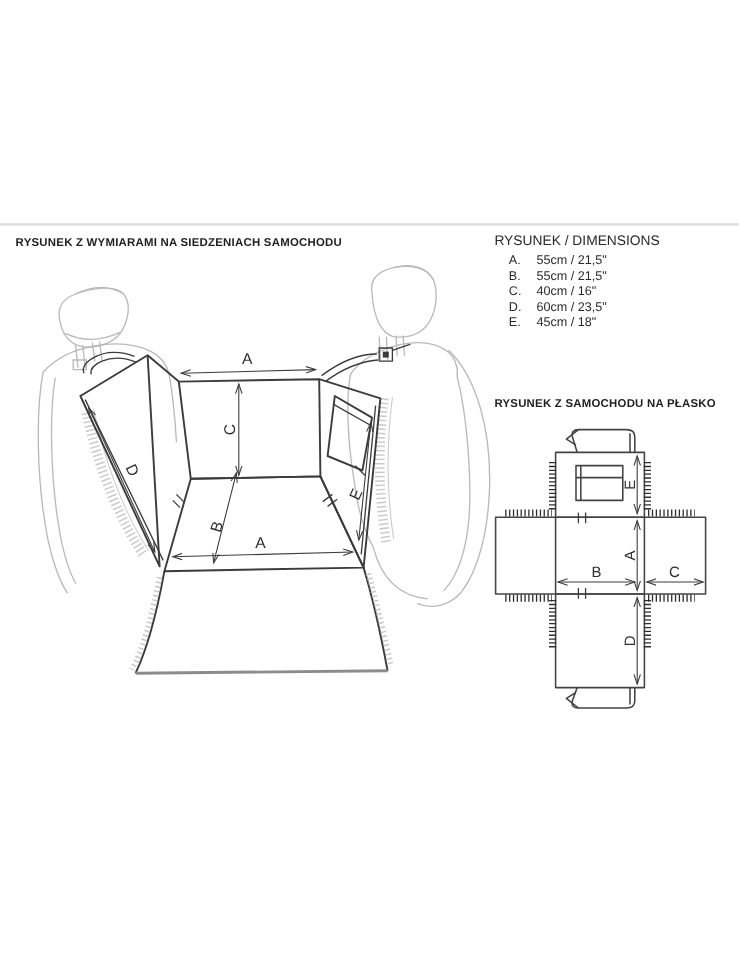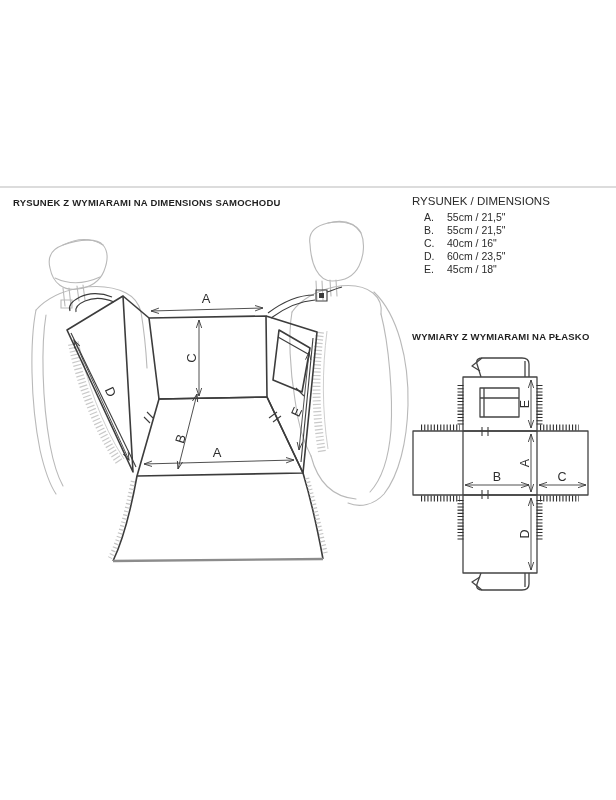--- a/index.html
+++ b/index.html
@@ -32,32 +32,32 @@
   .stitch{stroke:#c4c4c4;fill:none;stroke-width:4.5;stroke-dasharray:1.2 2.6;}
   .skirtbottom{stroke:#8c8c8c;stroke-width:2.4;}
   .lbl{font-family:"Liberation Sans", sans-serif;font-size:13px;fill:#2e2e2e;}
   .lblf{font-family:"Liberation Sans", sans-serif;font-size:12.5px;fill:#2e2e2e;}
 </style>
 </head>
 <body>
 
 <div class="divider"></div>
 
-<h1 class="title-left">RYSUNEK Z WYMIARAMI NA DIMENSIONS SAMOCHODU</h1>
+<h1 class="title-left">RYSUNEK Z WYMIARAMI NA SIEDZENIACH SAMOCHODU</h1>
 
 <div class="dims">
   <div class="dims-title">RYSUNEK / DIMENSIONS</div>
   <div class="dim-row"><span class="dl">A.</span><span class="dv">55cm / 21,5"</span></div>
   <div class="dim-row"><span class="dl">B.</span><span class="dv">55cm / 21,5"</span></div>
   <div class="dim-row"><span class="dl">C.</span><span class="dv">40cm / 16"</span></div>
   <div class="dim-row"><span class="dl">D.</span><span class="dv">60cm / 23,5"</span></div>
   <div class="dim-row"><span class="dl">E.</span><span class="dv">45cm / 18"</span></div>
 </div>
 
-<h2 class="title-flat">WYMIARY Z WYMIARAMI NA PŁASKO</h2>
+<h2 class="title-flat">RYSUNEK Z SAMOCHODU NA PŁASKO</h2>
 
 <svg class="drawing" width="616" height="800" viewBox="0 0 616 800">
   <defs>
     <marker id="ah" markerUnits="userSpaceOnUse" markerWidth="10" markerHeight="8" refX="8" refY="3.5" orient="auto-start-reverse">
       <path d="M0,0.8 L8,3.5 L0,6.2" fill="none" stroke="#3c3c3c" stroke-width="0.9"></path>
     </marker>
   </defs>
 
   <g>
 

